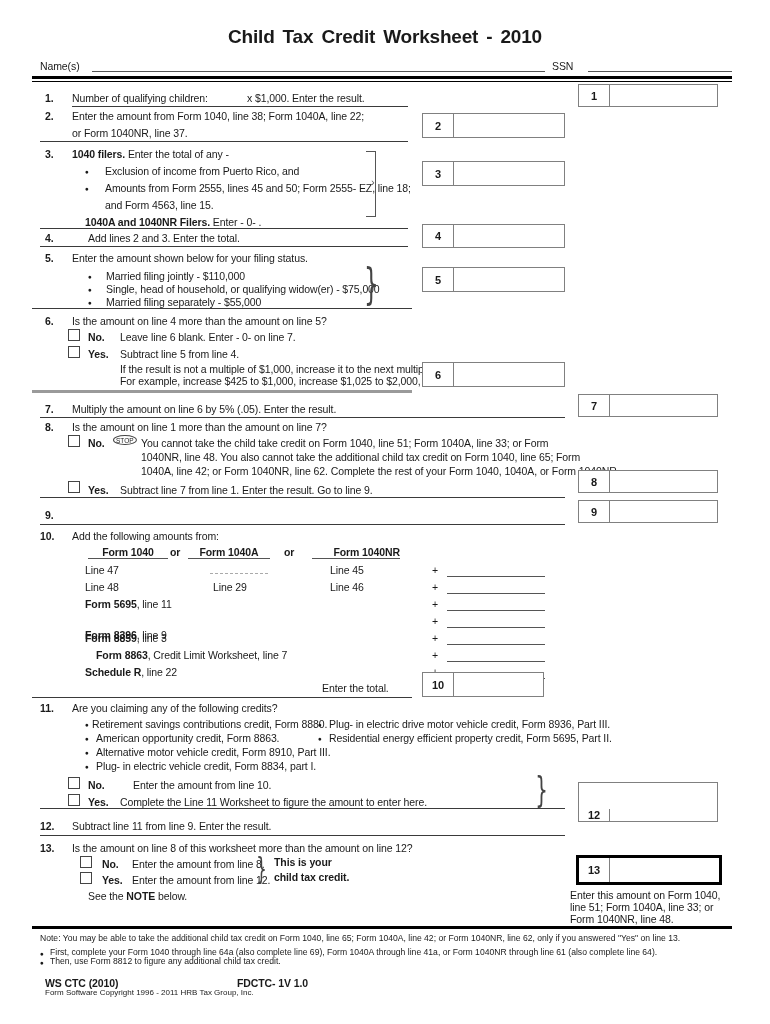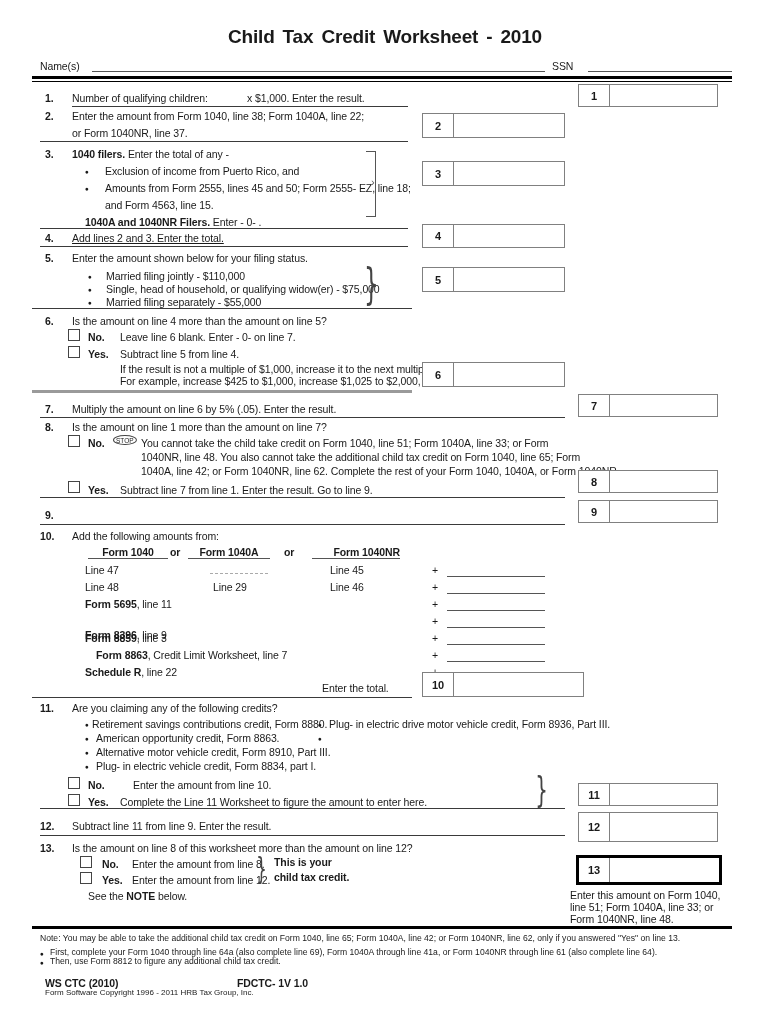--- a/index.html
+++ b/index.html
@@ -71,21 +71,21 @@
   <div class="t" style="left:85px;top:216px;"><span class="b">1040A and 1040NR Filers.</span><span> Enter - 0- .</span></div>
   <div class="sqb" style="left:366px;top:151px;height:64px;"></div>
   <div class="sqarrow" style="left:371px;top:176px;">›</div>
   <div class="sep" style="left:40px;top:228px;width:368px;"></div>
   <div class="box" style="left:422px;top:161px;width:143px;height:25px;">
     <div class="n">3</div>
     <div class="f"></div>
   </div>
 
   <div class="t b" style="left:45px;top:232px;">4.</div>
-  <div class="t" style="left:72px;top:232px;text-decoration:underline;">Add lines 2 and 3. Enter the total.</div>
+  <div class="t" style="left:88px;top:232px;">Add lines 2 and 3. Enter the total.</div>
   <div class="sep" style="left:40px;top:246px;width:368px;"></div>
   <div class="box" style="left:422px;top:224px;width:143px;height:24px;">
     <div class="n">4</div>
     <div class="f"></div>
   </div>
 
   <div class="t b" style="left:45px;top:252px;">5.</div>
   <div class="t" style="left:72px;top:252px;">Enter the amount shown below for your filing status.</div>
   <div class="t dot" style="left:88px;top:271px;"></div>
   <div class="t" style="left:106px;top:270px;">Married filing jointly -  $110,000</div>
@@ -183,55 +183,56 @@
   <div class="t" style="left:85px;top:649px;padding-left:11px;"><span class="b">Form 8863</span><span>, Credit Limit Worksheet, line 7</span></div>
   <div class="t" style="left:432px;top:649px;">+</div>
   <div class="ul" style="left:447px;top:661px;width:98px;"></div>
 
   <div class="t" style="left:85px;top:666px;"><span class="b">Schedule R</span><span>, line 22</span></div>
   <div class="t" style="left:432px;top:666px;">+</div>
   <div class="ul" style="left:447px;top:678px;width:98px;"></div>
 
   <div class="t" style="left:322px;top:682px;">Enter the total.</div>
   <div class="sep" style="left:32px;top:697px;width:380px;"></div>
-  <div class="box" style="left:422px;top:672px;width:162px;height:25px;">
+  <div class="box" style="left:422px;top:672px;width:122px;height:25px;">
     <div class="n">10</div>
     <div class="f"></div>
   </div>
 
   <div class="t b" style="left:40px;top:702px;">11.</div>
   <div class="t" style="left:72px;top:702px;">Are you claiming any of the following credits?</div>
   <div class="t dot" style="left:85px;top:719px;"></div>
   <div class="t" style="left:92px;top:718px;">Retirement savings contributions credit, Form 8880.</div>
   <div class="t dot" style="left:85px;top:733px;"></div>
   <div class="t" style="left:96px;top:732px;">American opportunity credit, Form 8863.</div>
   <div class="t dot" style="left:85px;top:747px;"></div>
   <div class="t" style="left:96px;top:746px;">Alternative motor vehicle credit, Form 8910, Part III.</div>
   <div class="t dot" style="left:85px;top:761px;"></div>
   <div class="t" style="left:96px;top:760px;">Plug- in electric vehicle credit, Form 8834, part I.</div>
   <div class="t dot" style="left:318px;top:719px;"></div>
   <div class="t" style="left:329px;top:718px;">Plug- in electric drive motor vehicle credit, Form 8936, Part III.</div>
   <div class="t dot" style="left:318px;top:733px;"></div>
+  <div class="t" style="left:329px;top:732px;">Residential energy efficient property credit, Form 5695, Part II.</div>
   <div class="cb" style="left:68px;top:777px;"></div>
   <div class="t b" style="left:88px;top:779px;">No.</div>
   <div class="t" style="left:120px;top:779px;padding-left:13px;">Enter the amount from line 10.</div>
   <div class="cb" style="left:68px;top:794px;"></div>
   <div class="t b" style="left:88px;top:796px;">Yes.</div>
   <div class="t" style="left:120px;top:796px;">Complete the Line 11 Worksheet to figure the amount to enter here.</div>
   <div class="brace" style="left:530px;top:772px;font-size:36px;">}</div>
   <div class="sep" style="left:40px;top:808px;width:525px;"></div>
   <div class="box" style="left:578px;top:783px;width:140px;height:23px;">
     <div class="n">11</div>
     <div class="f"></div>
   </div>
 
   <div class="t b" style="left:40px;top:820px;">12.</div>
   <div class="t" style="left:72px;top:820px;">Subtract line 11 from line 9. Enter the result.</div>
   <div class="sep" style="left:40px;top:835px;width:525px;"></div>
-  <div class="box" style="left:578px;top:812px;width:140px;height:30px;">
+  <div class="box" style="left:578px;top:782px;width:140px;height:40px;align-items:flex-end;">
     <div class="n">12</div>
     <div class="f"></div>
   </div>
 
   <div class="t b" style="left:40px;top:842px;">13.</div>
   <div class="t" style="left:72px;top:842px;">Is the amount on line 8 of this worksheet more than the amount on line 12?</div>
   <div class="cb" style="left:80px;top:856px;"></div>
   <div class="t b" style="left:102px;top:858px;">No.</div>
   <div class="t" style="left:132px;top:858px;">Enter the amount from line 8.</div>
   <div class="cb" style="left:80px;top:872px;"></div>

